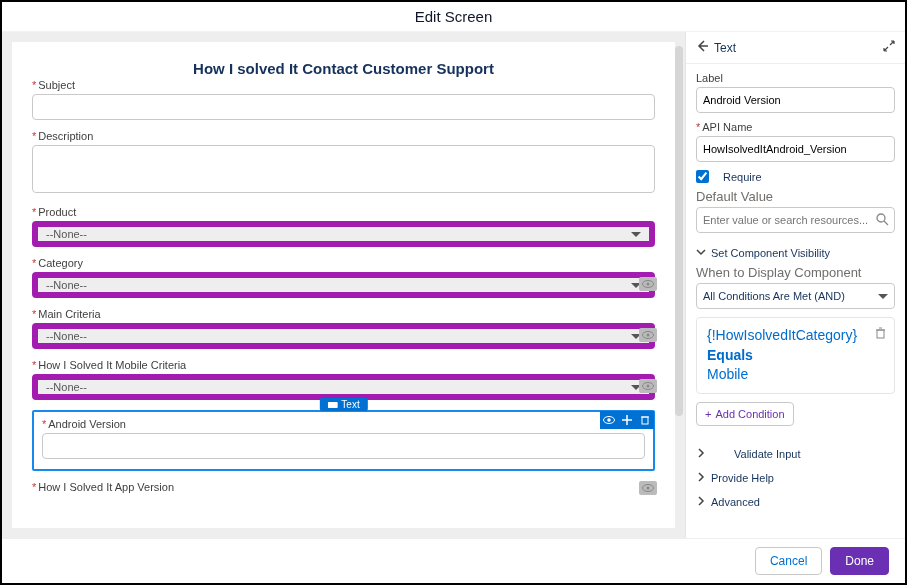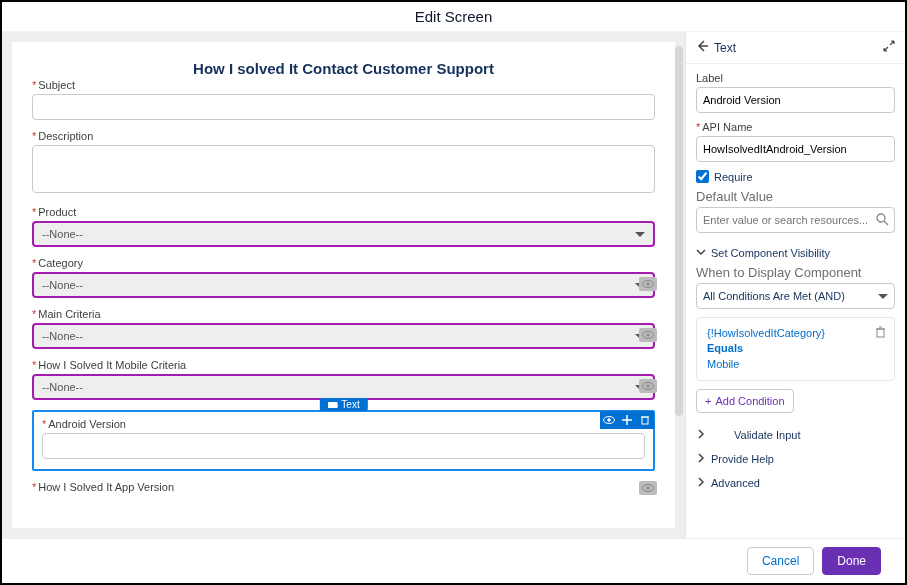--- a/index.html
+++ b/index.html
@@ -9,51 +9,51 @@
 .modal-body { flex: 1; display: flex; background: #eeeeee; overflow: hidden; position: relative; }
 .canvas-wrap { flex: 1; padding: 10px 10px 10px 10px; position: relative; overflow: hidden; }
 .canvas { background: #fff; height: 100%; padding: 18px 20px; overflow: hidden; position: relative; }
 .form-title { text-align: center; font-weight: bold; font-size: 15px; margin-bottom: 2px; }
 .form-subtitle { text-align: center; font-weight: bold; font-size: 12px; margin-bottom: 14px; }
 .field-row { margin-bottom: 10px; position: relative; }
 .req { color: #c23934; margin-right: 2px; }
 .fld-label { font-size: 11px; color: #3e3e3c; margin-bottom: 3px; display: block; }
 .text-input { width: 100%; border: 1px solid #c9c9c9; border-radius: 4px; height: 26px; padding: 3px 6px; font-size: 12px; background: #fff; }
 .textarea-input { width: 100%; border: 1px solid #c9c9c9; border-radius: 4px; height: 48px; padding: 3px 6px; font-size: 12px; background: #fff; resize: none; }
-.select-mock { width: 100%; border: 2px solid #a21caf; border-radius: 4px; height: 26px; padding: 3px 8px; font-size: 11px; background: #eeeeee; color: #555; display: flex; align-items: center; justify-content: space-between; }
+.select-mock { width: 100%; border: 6px solid #a21caf; border-radius: 4px; height: 26px; padding: 3px 8px; font-size: 11px; background: #eeeeee; color: #555; display: flex; align-items: center; justify-content: space-between; }
 .caret { width: 0; height: 0; border-left: 5px solid transparent; border-right: 5px solid transparent; border-top: 5px solid #555; }
 .eye-badge { position: absolute; right: -2px; top: 20px; width: 18px; height: 14px; background: #bbb; border-radius: 2px; display: flex; align-items: center; justify-content: center; }
 .eye-badge svg { width: 12px; height: 10px; }
 .selected-field { border: 2px solid #1589ee; border-radius: 2px; padding: 6px 8px 10px; margin-top: 4px; position: relative; background:#fff;}
 .selected-field .fld-label { margin-top: 0; }
 .sel-tag { position: absolute; top: -14px; left: 50%; transform: translateX(-50%); background: #0070d2; color: #fff; font-size: 10px; padding: 1px 8px; border-radius: 2px; display:flex; align-items:center; gap:4px;}
 .sel-tools { position: absolute; top: -1px; right: -1px; background: #0070d2; color: #fff; display: flex; }
 .sel-tools span { width: 18px; height: 18px; display: flex; align-items: center; justify-content: center; }
 .sel-tools svg { stroke: #fff; fill: #fff; }
 .scrollbar { position: absolute; right: 2px; top: 14px; width: 8px; height: 370px; background: #d6d6d6; border-radius: 4px; }
 .sidebar { width: 220px; background: #fff; border-left: 1px solid #e5e5e5; display: flex; flex-direction: column; overflow:hidden;}
 .side-header { display: flex; align-items: center; justify-content: space-between; padding: 8px 10px; border-bottom: 1px solid #eee; }
 .side-header .hleft { display:flex; align-items:center; gap:6px;}
 .side-body { padding: 8px 10px; font-size: 11px; overflow:hidden; flex:1;}
 .side-label { font-size: 11px; color: #3e3e3c; margin-bottom: 3px; display: block; }
 .side-input { width: 100%; border: 1px solid #c9c9c9; border-radius: 4px; height: 26px; padding: 3px 6px; font-size: 11px; margin-bottom: 8px; }
-.side-check { display: flex; align-items: flex-end; gap: 5px; margin-bottom: 6px; }
+.side-check { display: flex; align-items: flex-end; gap: 14px; margin-bottom: 6px; }
 .side-check input { width: 13px; height: 13px; accent-color:#0070d2;}
 .search-input { position: relative; }
 .search-input input { padding-right: 24px; }
 .search-icon { position: absolute; right: 6px; top: 6px; }
 .section-hdr { display: flex; align-items: flex-start; gap: 5px; padding: 6px 0; cursor: pointer; color:#16325c;}
 .section-hdr.collapsed svg { transform: rotate(-90deg);}
 .side-select { width: 100%; border: 1px solid #c9c9c9; border-radius: 4px; height: 26px; padding: 3px 6px; font-size: 11px; background: #fff; display: flex; align-items: center; justify-content: space-between; margin-bottom:8px;}
-.cond-card { border: 1px solid #e5e5e5; border-radius: 4px; padding: 8px 10px; font-size: 11px; margin-bottom: 8px; position: relative; }
+.cond-card { border: 1px solid #e5e5e5; border-radius: 4px; padding: 8px 10px; font-size: 14px; margin-bottom: 8px; position: relative; }
 .cond-card .trash { position: absolute; right: 8px; top: 8px; }
 .cond-card a { color: #006dcc; text-decoration: none; display:block; line-height:1.4;}
 .cond-card .op { font-weight: bold; }
 .add-cond { border: 1px solid #c9c9c9; background: #fff; border-radius: 4px; padding: 5px 8px; font-size: 11px; color: #6b2fb3; display: inline-flex; align-items: center; gap: 4px; cursor: pointer; }
-.footer { display: flex; justify-content: flex-end; gap: 8px; padding: 8px 24px; border-top: 1px solid #eee; background:#fff;}
+.footer { display: flex; justify-content: flex-end; gap: 8px; padding: 8px 16px; border-top: 1px solid #eee; background:#fff;}
 .btn { border-radius: 4px; padding: 6px 14px; font-size: 12px; cursor: pointer; }
 .btn-cancel { background: #fff; border: 1px solid #c9c9c9; color: #0070d2; }
 .btn-done { background: #6b2fb3; border: 1px solid #6b2fb3; color: #fff; }
 .muted { color:#706e6b; font-size:13px; margin-bottom:3px; display:block;}
 </style>
 </head>
 <body>
 
 <div class="modal">
 
@@ -225,21 +225,21 @@
           <a>{!HowIsolvedItCategory}</a>
           <a class="op">Equals</a>
           <a>Mobile</a>
         </div>
 
         <button class="add-cond">
           <span>+</span>
           <span>Add Condition</span>
         </button>
 
-        <div class="section-hdr collapsed" style="margin-top:10px;gap:28px;">
+        <div class="section-hdr collapsed" style="margin-top:16px;gap:28px;">
           <svg width="10" height="10" viewBox="0 0 10 10">
               <path d="M1 3 L5 7 L9 3" fill="none" stroke="#444" stroke-width="1.5"></path>
             </svg>
           <span>Validate Input</span>
         </div>
         <div class="section-hdr collapsed">
           <svg width="10" height="10" viewBox="0 0 10 10">
               <path d="M1 3 L5 7 L9 3" fill="none" stroke="#444" stroke-width="1.5"></path>
             </svg>
           <span>Provide Help</span>

